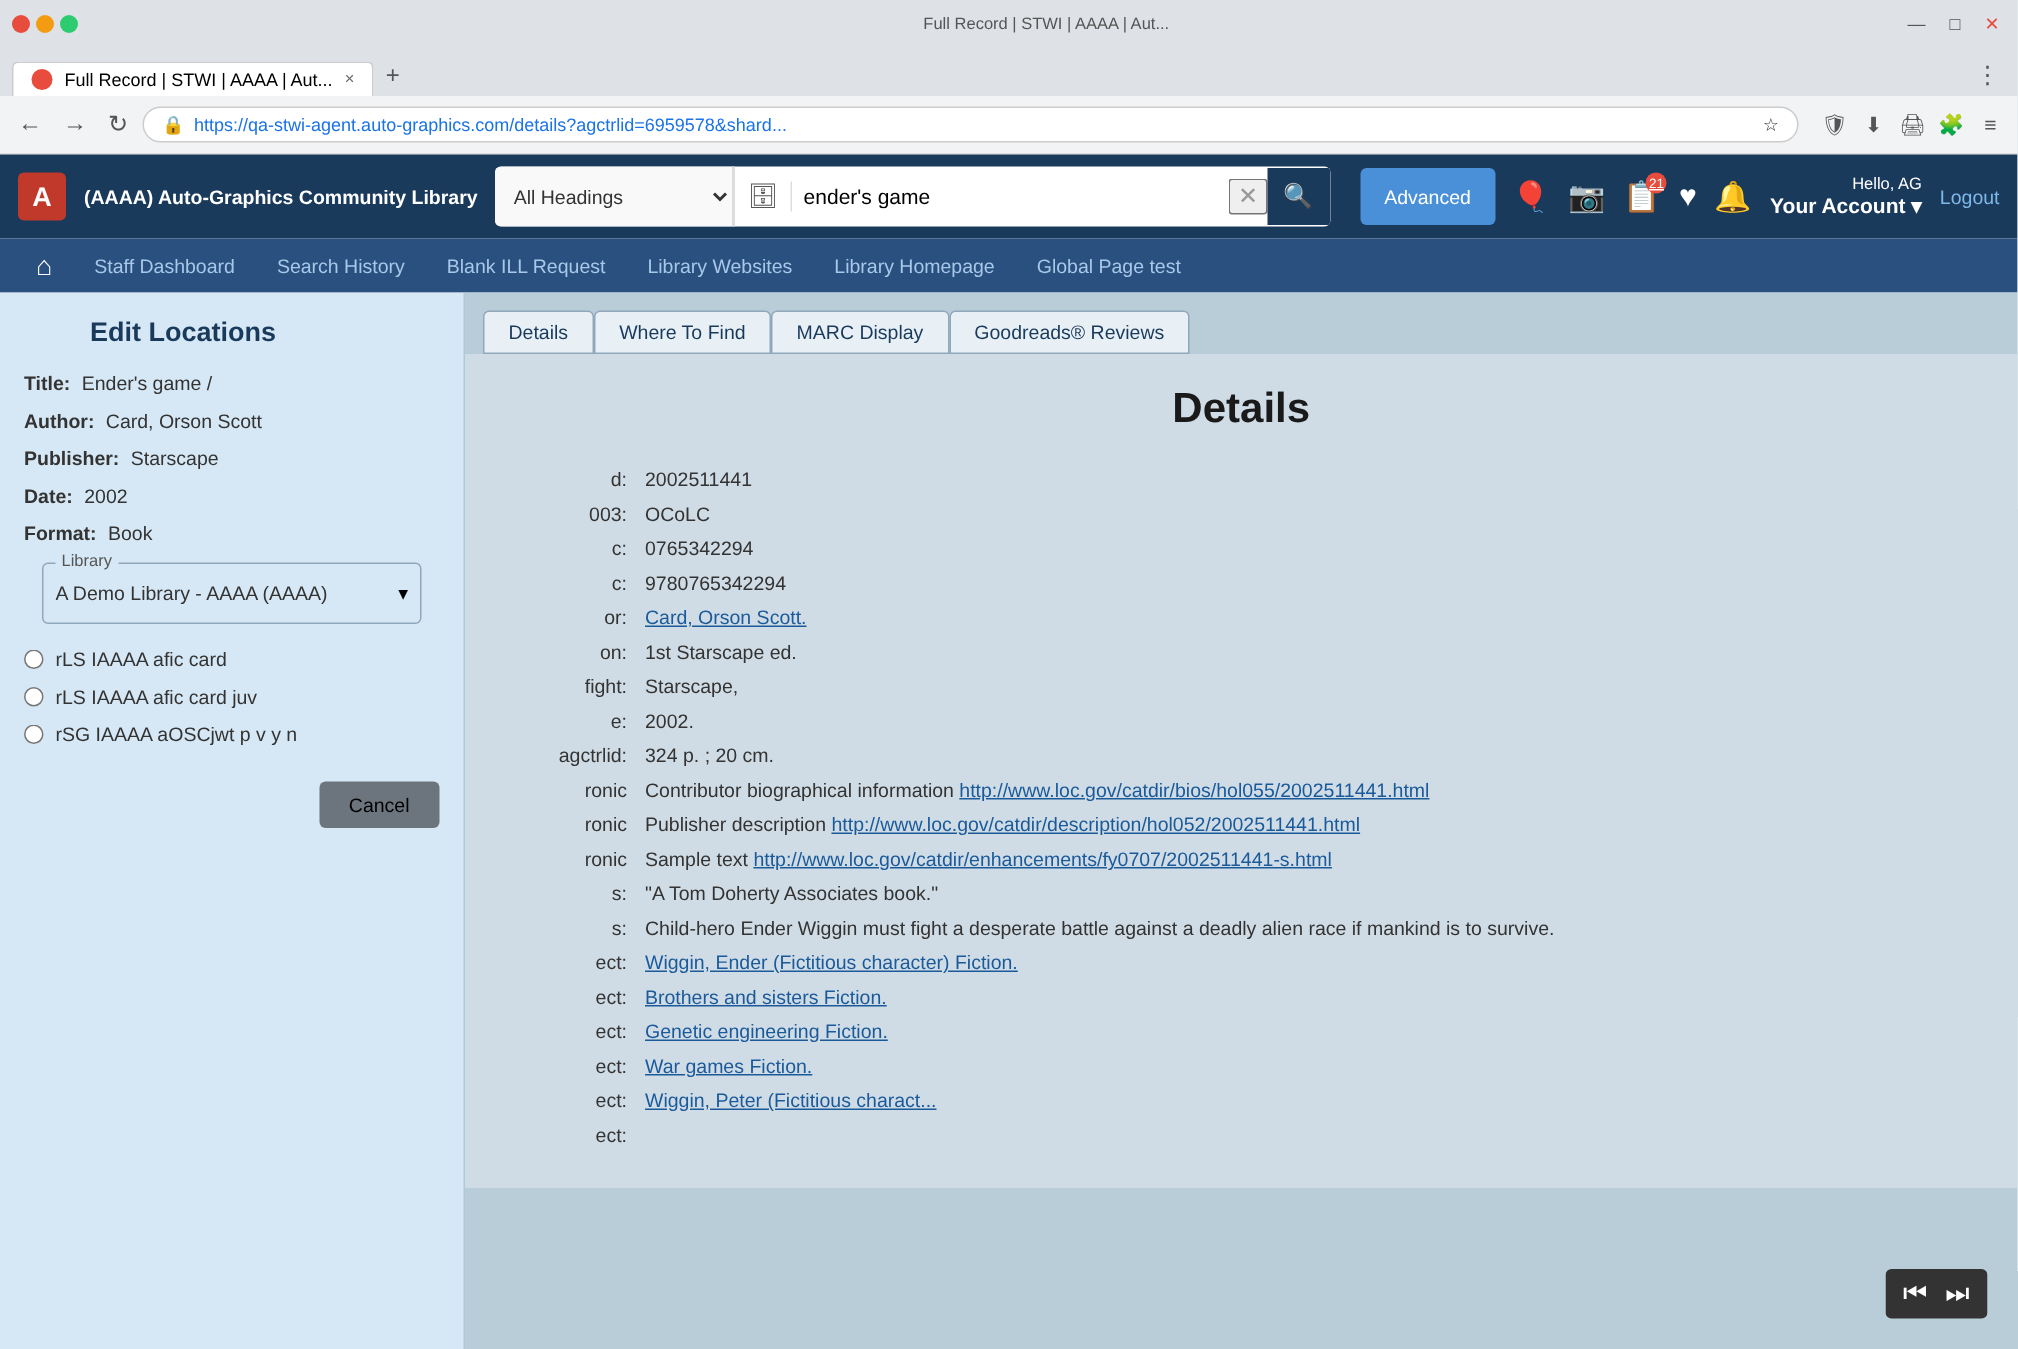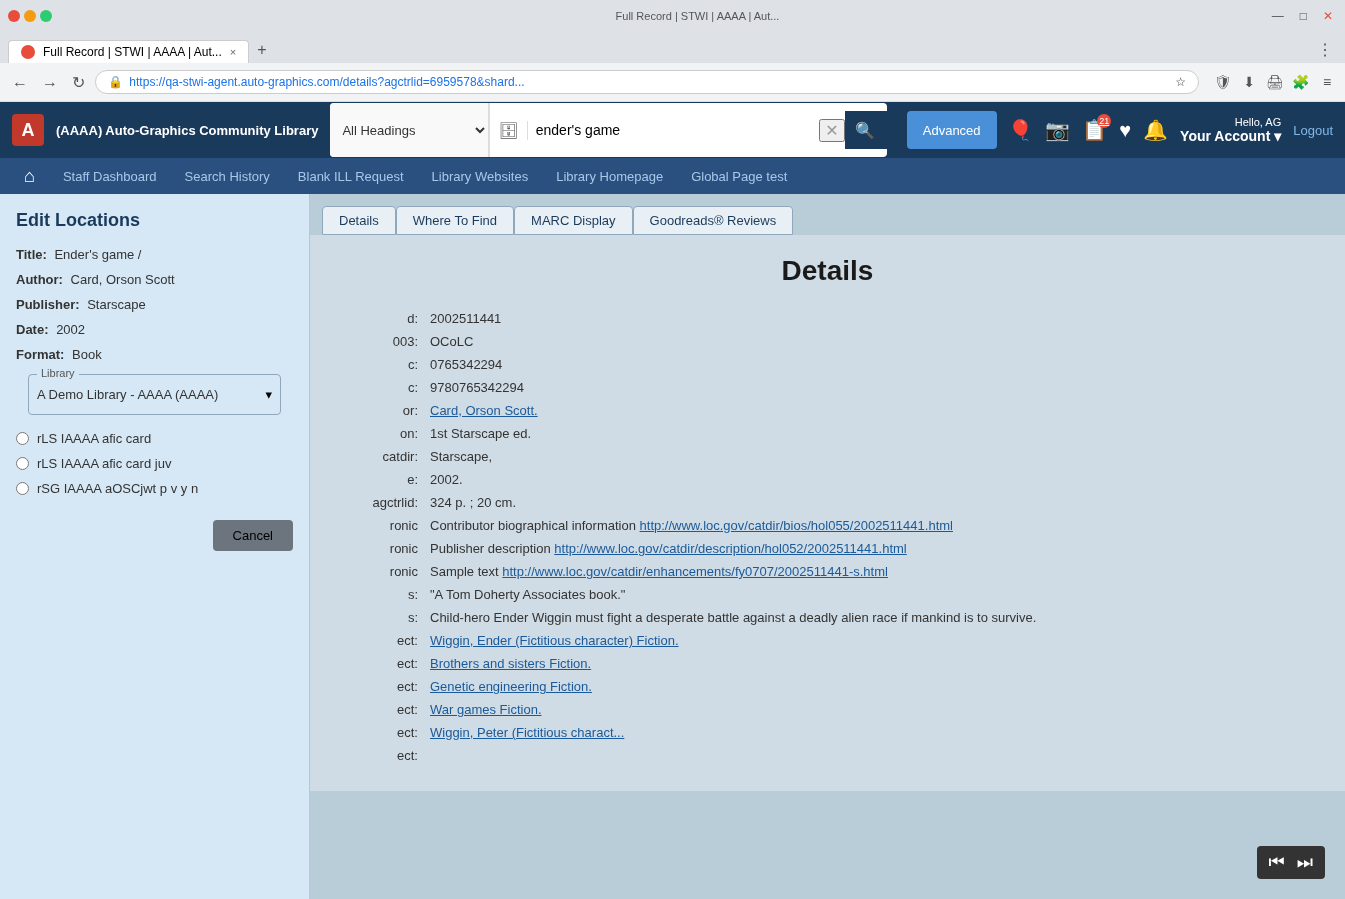--- a/index.html
+++ b/index.html
@@ -22,21 +22,21 @@
     .nav-btn { background: none; border: none; cursor: pointer; color: #555; font-size: 16px; padding: 4px; border-radius: 50%; }
     .address-bar { flex: 1; display: flex; align-items: center; background: #fff; border: 1px solid #ccc; border-radius: 20px; padding: 4px 12px; gap: 6px; font-size: 12px; color: #333; }
     .address-text { flex: 1; font-size: 12px; color: #1a73e8; }
     .toolbar-icons { display: flex; align-items: center; gap: 6px; margin-left: 8px; }
     .toolbar-icon { width: 20px; height: 20px; display: flex; align-items: center; justify-content: center; cursor: pointer; color: #555; font-size: 14px; }
 
     
     .app-header { background: #1a3a5c; display: flex; align-items: center; padding: 0 12px; height: 56px; gap: 12px; }
     .app-logo { color: #fff; font-size: 13px; font-weight: bold; }
     .logo-icon { width: 32px; height: 32px; background: #c0392b; border-radius: 4px; display: flex; align-items: center; justify-content: center; color: #fff; font-size: 18px; font-weight: bold; }
-    .search-bar { display: flex; align-items: center; flex: 1; max-width: 700px; background: #fff; border-radius: 4px; overflow: hidden; height: 54px; }
+    .search-bar { display: flex; align-items: center; flex: 1; max-width: 700px; background: #fff; border-radius: 4px; overflow: hidden; height: 40px; }
     .search-type-select { border: none; border-right: 2px solid #ddd; padding: 0 8px; height: 100%; font-size: 13px; background: #f9f9f9; color: #333; cursor: pointer; min-width: 160px; }
     .search-db-icon { padding: 0 8px; color: #555; font-size: 16px; border-right: 1px solid #ddd; display: flex; align-items: center; }
     .search-input-wrapper { flex: 1; display: flex; align-items: center; padding: 0 8px; }
     .search-input { border: none; outline: none; font-size: 14px; flex: 1; }
     .search-clear { color: #999; cursor: pointer; font-size: 16px; padding: 0 4px; }
     .search-submit { width: 42px; height: 38px; background: #1a3a5c; border: none; cursor: pointer; display: flex; align-items: center; justify-content: center; color: #fff; font-size: 16px; }
     .advanced-btn { background: #4a90d9; color: #fff; border: none; padding: 0 16px; height: 38px; border-radius: 4px; cursor: pointer; font-size: 13px; margin-left: 8px; }
     .header-right { display: flex; align-items: center; gap: 12px; margin-left: auto; }
     .header-icon { color: #fff; font-size: 20px; cursor: pointer; position: relative; }
     .badge { position: absolute; top: -4px; right: -4px; background: #e74c3c; color: #fff; font-size: 9px; border-radius: 50%; width: 14px; height: 14px; display: flex; align-items: center; justify-content: center; text-decoration: underline; }
@@ -47,21 +47,21 @@
     
     .nav-bar { background: #2a5080; display: flex; align-items: center; padding: 0 12px; height: 36px; gap: 4px; }
     .nav-item { color: #a8c8e8; font-size: 13px; padding: 0 12px; height: 36px; display: flex; align-items: center; cursor: pointer; text-decoration: none; }
     .nav-item.home { font-size: 18px; color: #fff; }
 
     
     .main-content { display: flex; height: calc(899px - 32px - 38px - 56px - 36px); overflow: hidden; }
 
     
     .left-panel { width: 310px; background: #d6e8f5; border-right: 1px solid #b0c8dc; padding: 16px; overflow-y: auto; flex-shrink: 0; }
-    .panel-title { font-size: 18px; font-weight: bold; color: #1a3a5c; margin-bottom: 16px; }
+    .panel-title { font-size: 18px; font-weight: bold; color: #1a3a5c; margin-bottom: 16px; margin-left: 44px; }
     .field-row { margin-bottom: 10px; }
     .field-label { font-weight: bold; color: #333; font-size: 13px; display: inline; }
     .field-value { color: #333; font-size: 13px; display: inline; margin-left: 4px; }
     .library-group { border: 1px solid #90a8bc; border-radius: 4px; padding: 8px; margin: 12px 12px; position: relative; }
     .library-group-label { position: absolute; top: -8px; left: 8px; background: #d6e8f5; padding: 0 4px; font-size: 11px; color: #555; }
     .library-select { width: 100%; border: none; background: transparent; font-size: 13px; color: #333; cursor: pointer; padding: 4px 0; outline: none; appearance: none; }
     .library-select-wrapper { display: flex; align-items: center; justify-content: space-between; }
     .radio-group { margin-top: 16px; display: flex; flex-direction: column; gap: 10px; }
     .radio-item { display: flex; align-items: center; gap: 8px; cursor: pointer; }
     .radio-item input[type="radio"] { cursor: pointer; }
@@ -266,21 +266,21 @@
       </div>
       <div class="detail-row">
         <span class="detail-key">or:</span>
         <a class="detail-link">Card, Orson Scott.</a>
       </div>
       <div class="detail-row">
         <span class="detail-key">on:</span>
         <span class="detail-val">1st Starscape ed.</span>
       </div>
       <div class="detail-row">
-        <span class="detail-key">catdir:</span>
+        <span class="detail-key">fight:</span>
         <span class="detail-val">Starscape,</span>
       </div>
       <div class="detail-row">
         <span class="detail-key">e:</span>
         <span class="detail-val">2002.</span>
       </div>
       <div class="detail-row">
         <span class="detail-key">agctrlid:</span>
         <span class="detail-val">324 p. ; 20 cm.</span>
       </div>

